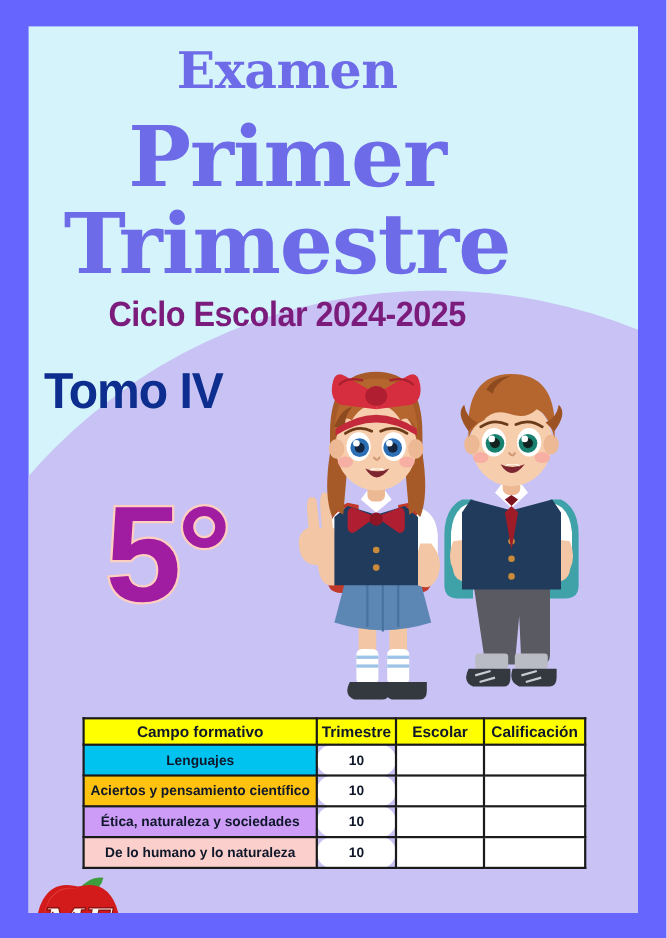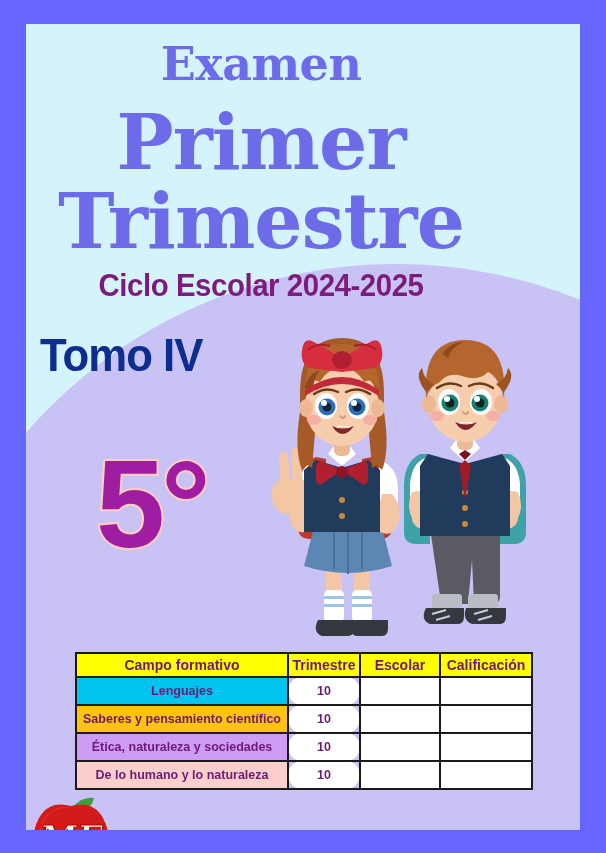--- a/index.html
+++ b/index.html
@@ -146,21 +146,21 @@
     width: 456px;
     border-collapse: collapse;
     z-index: 8;
     table-layout: fixed;
   }
   .score-table th,
   .score-table td {
     border: 2px solid #1a1a1a;
     font-family: "Liberation Sans", sans-serif;
     font-weight: bold;
-    color: #701a75;
+    color: #0f172a;
     text-align: center;
     padding: 0;
     height: 28px;
     font-size: 12.5px;
     box-sizing: border-box;
   }
   .score-table thead th {
     background: #FFFF00;
     font-size: 14px;
     height: 24px;
@@ -371,21 +371,21 @@
         </tr>
       </thead>
       <tbody>
         <tr>
           <td class="cell-campo" style="background:#00C3F0">Lenguajes</td>
           <td class="cell-num">10</td>
           <td class="cell-blank"></td>
           <td class="cell-blank"></td>
         </tr>
         <tr>
-          <td class="cell-campo" style="background:#FFC20E">Saberes y pensamiento científico</td>
+          <td class="cell-campo" style="background:#FFC20E">Aciertos y pensamiento científico</td>
           <td class="cell-num">10</td>
           <td class="cell-blank"></td>
           <td class="cell-blank"></td>
         </tr>
         <tr>
           <td class="cell-campo" style="background:#CC9CF7">Ética, naturaleza y sociedades</td>
           <td class="cell-num">10</td>
           <td class="cell-blank"></td>
           <td class="cell-blank"></td>
         </tr>

